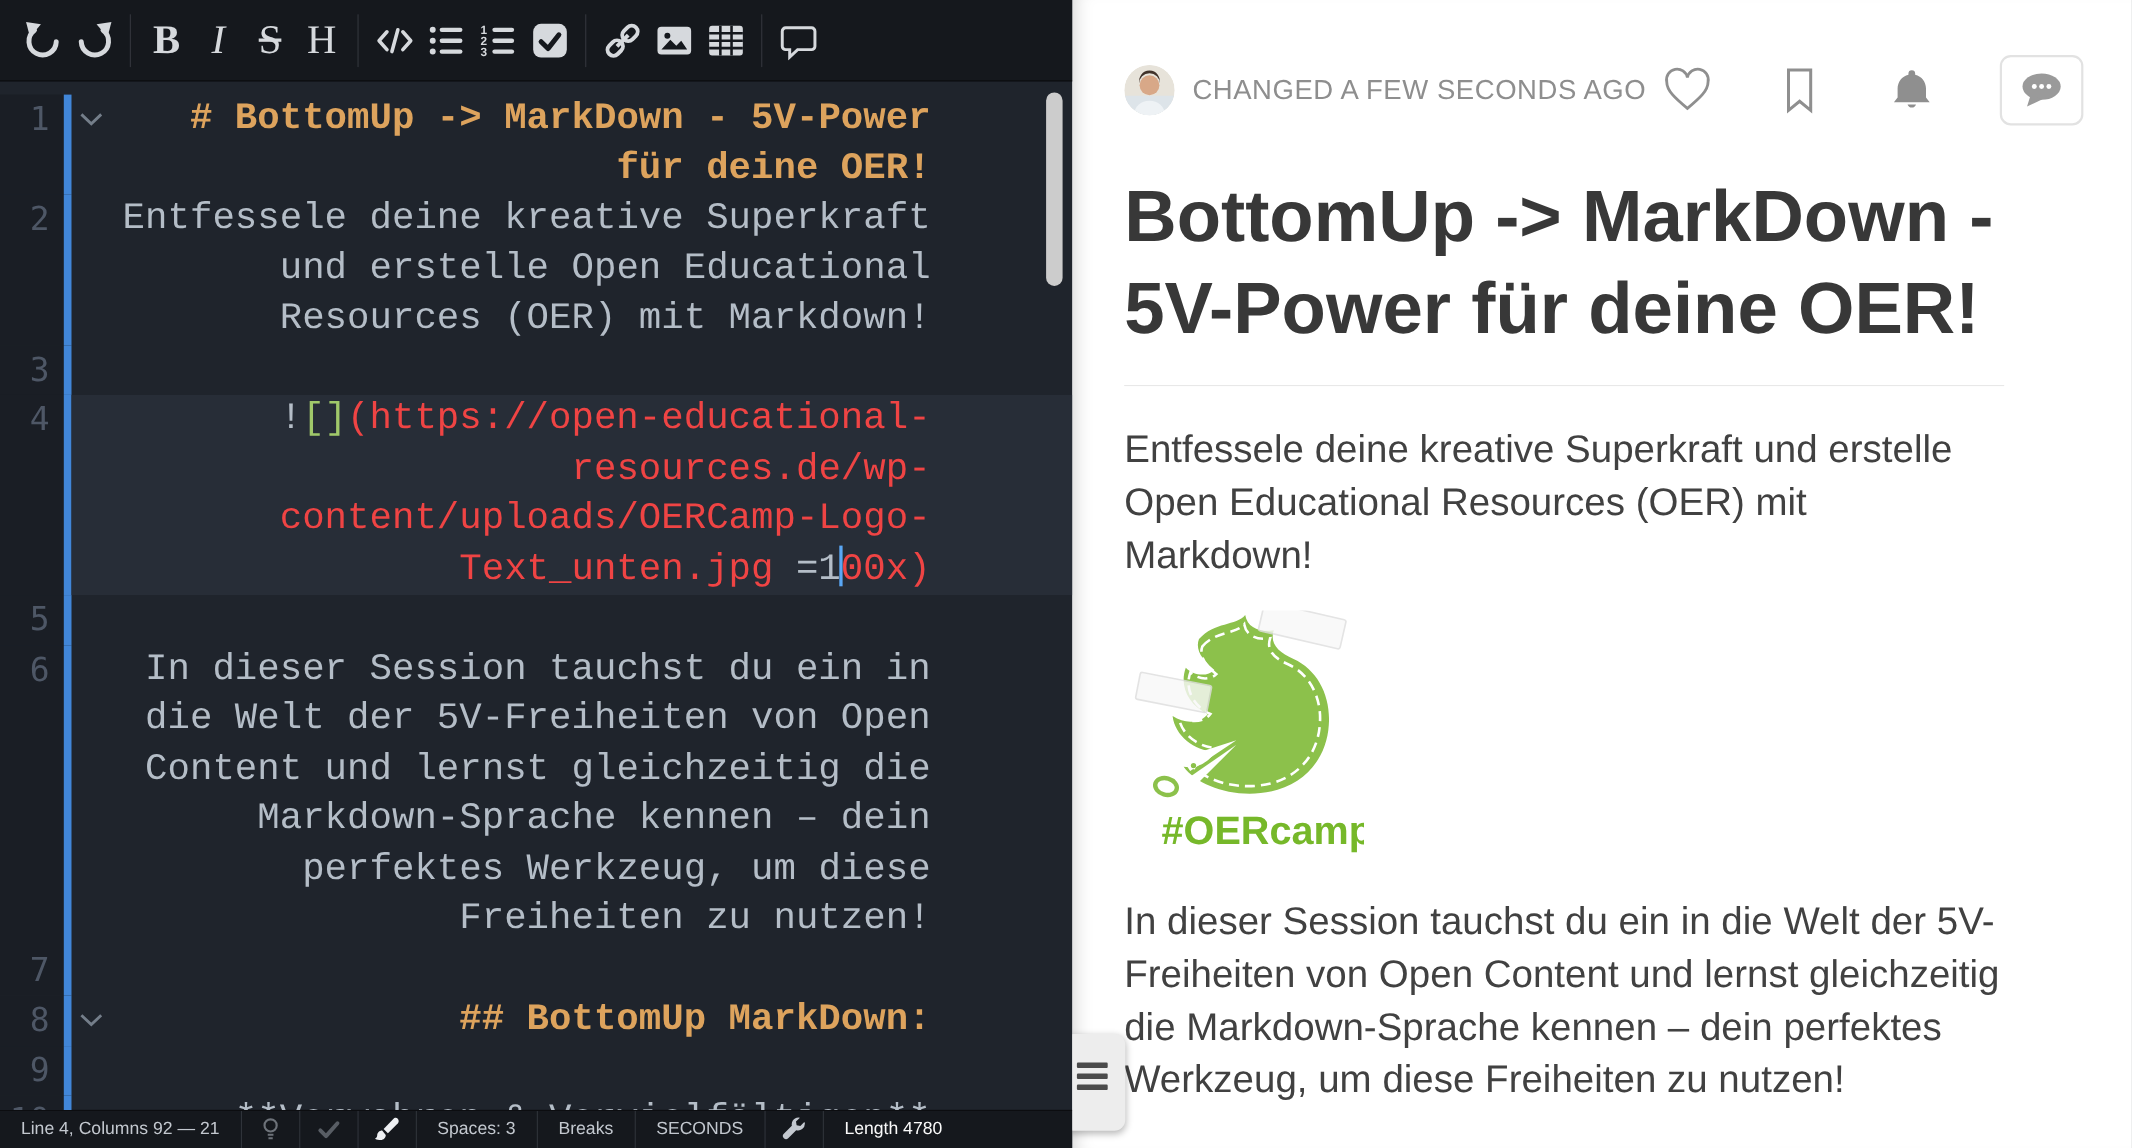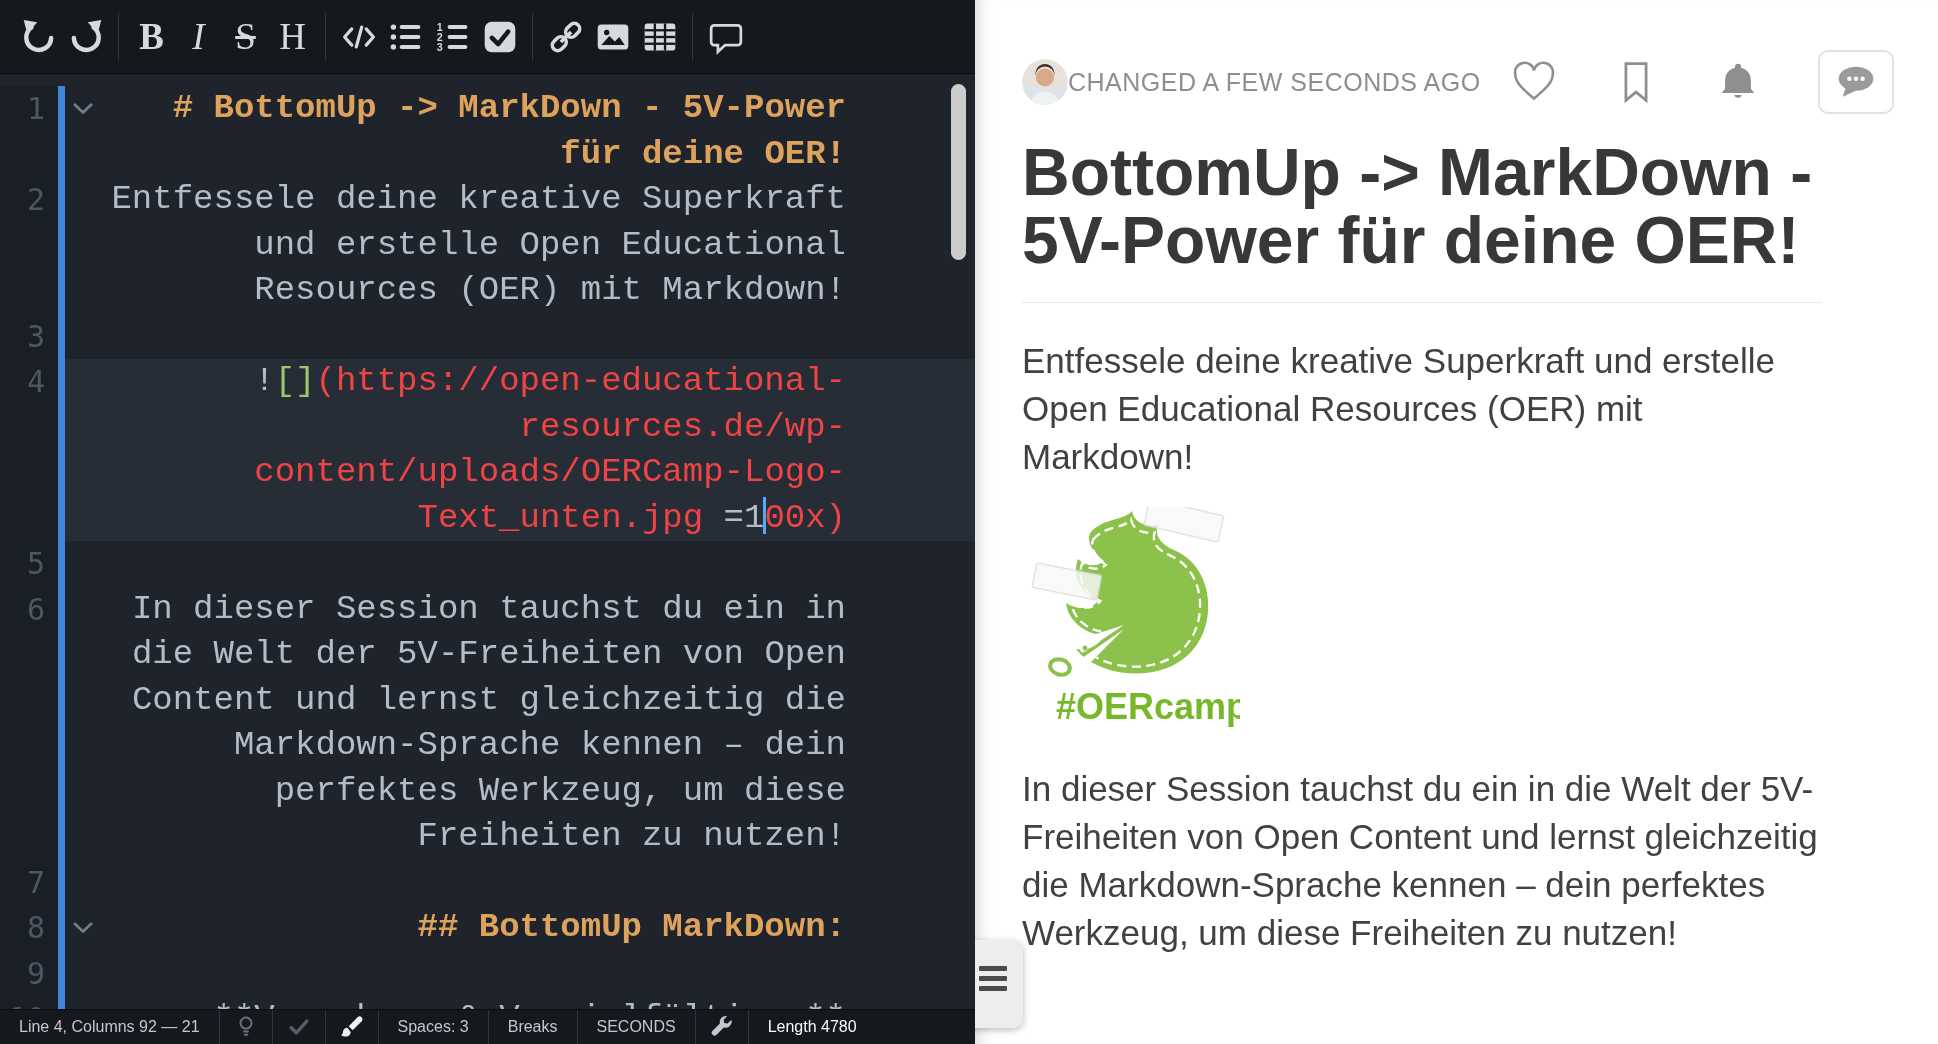--- a/index.html
+++ b/index.html
@@ -49,29 +49,29 @@
   .sb-dim{color:#6d7279;}.sb-dim2{color:#585d64;}.sb-bright{color:#eef0f3;}
   .sb-length{color:#fafafa;border-right:none;}
 
   
   .preview-pane{flex:1;height:1044px;background:#fff;position:relative;overflow:hidden;
                 box-shadow:inset 16px 0 18px -16px rgba(0,0,0,.22);}
   .pv-inner{padding-left:47px;width:872px;}
   .pv-header{display:flex;align-items:center;margin-top:50px;height:64px;}
   .avatar{width:46px;height:46px;border-radius:50%;overflow:hidden;border:none;padding:0;background:none;cursor:pointer;}
   .avatar svg{display:block;}
-  .changed{font-size:25px;letter-spacing:.5px;color:#8e8e8e;}
+  .changed{margin-left:16px;font-size:25px;letter-spacing:.5px;color:#8e8e8e;}
   .pv-icons{margin-left:auto;display:flex;align-items:center;gap:58px;}
   .icon-btn{background:none;border:none;padding:0;color:#8f8f8f;cursor:pointer;display:flex;}
   .icon-btn svg{width:44px;height:44px;display:block;}
   .pv-comment-btn{width:76px;height:64px;border:2px solid #e2e2e2;border-radius:10px;
                   background:#fff;color:#9a9a9a;display:flex;align-items:center;justify-content:center;cursor:pointer;}
   .pv-comment-btn svg{width:44px;height:38px;display:block;}
 
-  .pv-h1{font-size:66px;line-height:68px;font-weight:bold;color:#383838;margin:24px 0 0;
+  .pv-h1{font-size:66px;line-height:84px;font-weight:bold;color:#383838;margin:40px 0 0;
          padding-bottom:28px;border-bottom:1px solid #e8e8e8;width:800px;}
   .pv-p{font-size:35px;line-height:48px;color:#414141;width:800px;margin:34px 0 0;}
   .pv-p.second{margin-top:28px;}
   .pv-logo{margin:26px 0 0 6px;width:212px;height:226px;}
 
   .toc-tab{position:absolute;left:-10px;top:940px;width:58px;height:88px;border-radius:10px;
            background:#ededed;box-shadow:0 2px 7px rgba(0,0,0,.28);border:none;cursor:pointer;z-index:5;}
   .toc-burger{position:absolute;left:14px;top:26px;width:28px;display:block;}
   .toc-burger i{display:block;height:5px;background:#4a4a4a;margin-bottom:5px;border-radius:1px;}
 </style>

